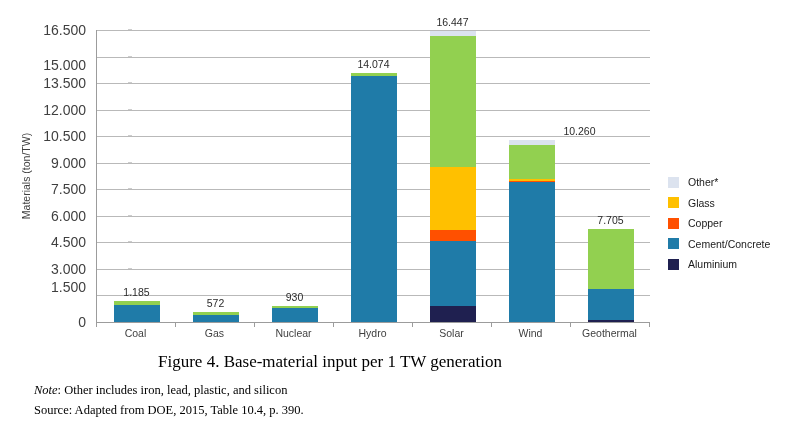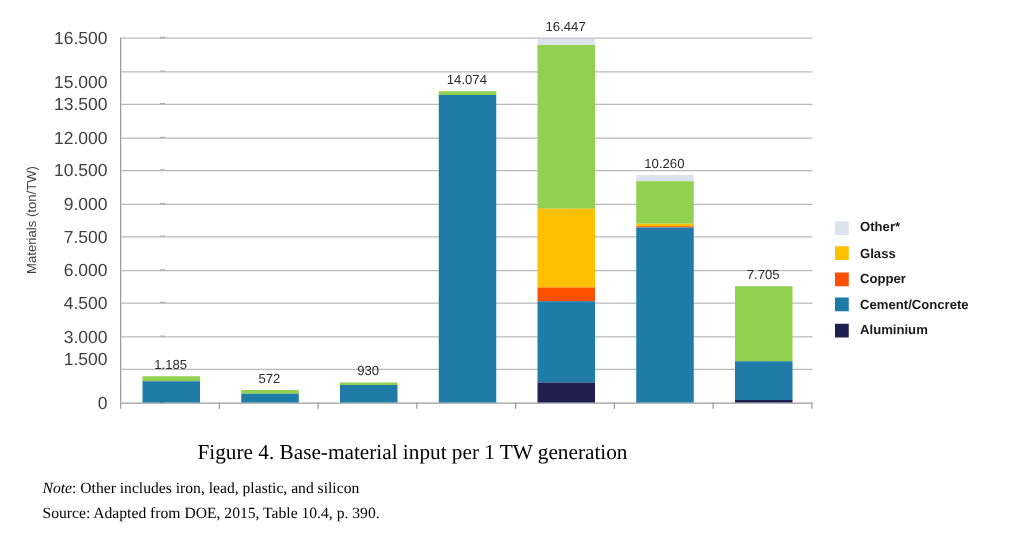--- a/index.html
+++ b/index.html
@@ -56,21 +56,21 @@
   .xtickmark{position:absolute;top:0;width:1px;height:5px;background:#9c9c9c;}
   .xlabels{
     position:absolute;left:96px;top:327px;width:553px;height:18px;display:flex;
   }
   .xlabel{
     flex:1 1 0;text-align:center;font-size:10.5px;color:#3f3f3f;
     white-space:nowrap;
   }
 
   
-  .legend{position:absolute;left:668px;top:172px;width:140px;font-weight:bold;}
+  .legend{position:absolute;left:668px;top:172px;width:140px;}
   .legend-row{display:flex;align-items:center;height:20.5px;}
   .swatch{width:11px;height:11px;flex:0 0 11px;}
   .legend-label{margin-left:9px;font-size:10.5px;color:#1a1a1a;white-space:nowrap;}
 
   
   .caption{
     position:absolute;left:0;top:352px;width:660px;text-align:center;
     font-family:"Liberation Serif",serif;font-size:17px;color:#000;
   }
   .notes{position:absolute;left:34px;top:381px;width:700px;
@@ -171,21 +171,21 @@
             <div class="bartotal" style="bottom: 294.115px;">16.447</div>
           </div>
           <div class="slot">
             <div class="bar">
               <div class="seg" style="height: 139.806px; background: rgb(31, 123, 168);"></div>
               <div class="seg" style="height: 0.884848px; background: rgb(255, 80, 0);"></div>
               <div class="seg" style="height: 2.30061px; background: rgb(255, 192, 0);"></div>
               <div class="seg" style="height: 34.5091px; background: rgb(146, 208, 80);"></div>
               <div class="seg" style="height: 4.0703px; background: rgb(220, 227, 239);"></div>
             </div>
-            <div class="bartotal" style="bottom: 184.571px;">10.260</div>
+            <div class="bartotal" style="bottom: 184.571px; margin-left: 48px;">10.260</div>
           </div>
           <div class="slot">
             <div class="bar">
               <div class="seg" style="height: 1.7697px; background: rgb(31, 32, 80);"></div>
               <div class="seg" style="height: 30.9697px; background: rgb(31, 123, 168);"></div>
               <div class="seg" style="height: 60.3467px; background: rgb(146, 208, 80);"></div>
             </div>
             <div class="bartotal" style="bottom: 96.0861px;">7.705</div>
           </div>
         </div>
@@ -194,20 +194,29 @@
     <div class="xticks" id="xticks">
         <div class="xtickmark" style="left: 0px;"></div>
         <div class="xtickmark" style="left: 79px;"></div>
         <div class="xtickmark" style="left: 158px;"></div>
         <div class="xtickmark" style="left: 237px;"></div>
         <div class="xtickmark" style="left: 316px;"></div>
         <div class="xtickmark" style="left: 395px;"></div>
         <div class="xtickmark" style="left: 474px;"></div>
         <div class="xtickmark" style="left: 553px;"></div>
       </div>
+    <div class="xlabels" id="xlabels">
+        <div class="xlabel">Coal</div>
+        <div class="xlabel">Gas</div>
+        <div class="xlabel">Nuclear</div>
+        <div class="xlabel">Hydro</div>
+        <div class="xlabel">Solar</div>
+        <div class="xlabel">Wind</div>
+        <div class="xlabel">Geothermal</div>
+      </div>
   </div>
 
   <div class="legend" id="legend">
       <div class="legend-row">
         <span class="swatch" style="background: rgb(220, 227, 239);"></span>
         <span class="legend-label">Other*</span>
       </div>
       <div class="legend-row">
         <span class="swatch" style="background: rgb(255, 192, 0);"></span>
         <span class="legend-label">Glass</span>

